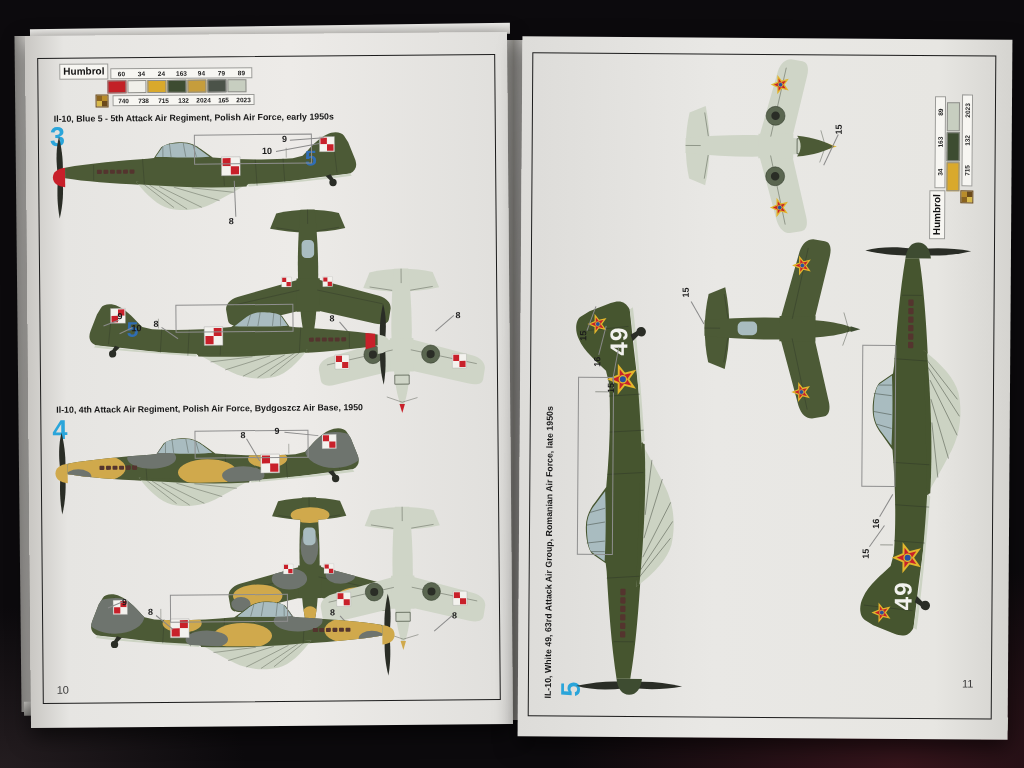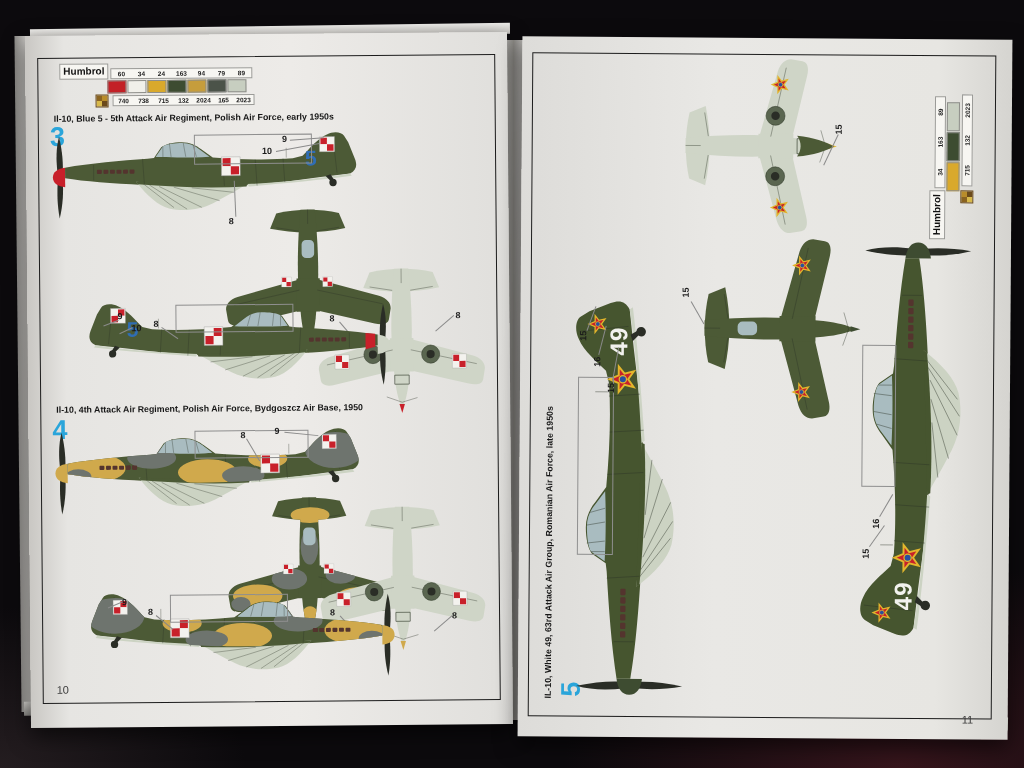--- a/index.html
+++ b/index.html
@@ -414,16 +414,16 @@
           <span class="c-logo"></span>
           <span class="c-strip">
             <span class="c-b">715</span>
             <span class="c-b">132</span>
             <span class="c-b">2023</span>
           </span>
         </div>
       </div>
     </div>
 
-    <div class="pgnum" style="left:444px;top:674px;">11</div>
+    <div class="pgnum" style="left:444px;top:638px;">11</div>
   </div>
 
 </div>
 
 </body></html>

